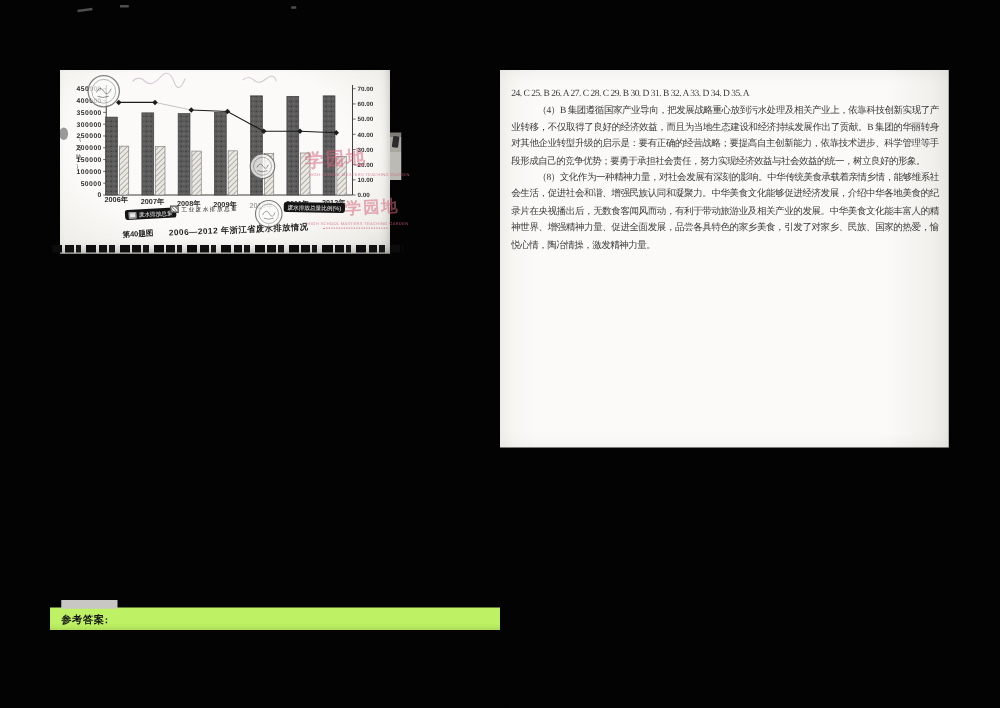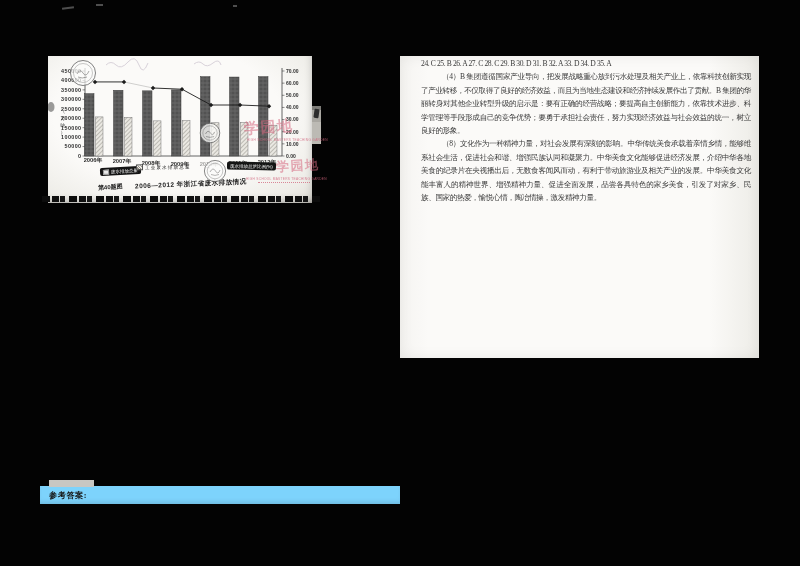--- a/index.html
+++ b/index.html
@@ -40,30 +40,30 @@
     border-radius:1px;transform:rotate(8deg);}
 
   .cut-strip{position:absolute;left:-6px;right:-10px;bottom:1px;height:6px;z-index:3;
     background:repeating-linear-gradient(90deg,#0c0c0c 0 8px,rgba(0,0,0,0) 8px 10px,
       #101010 10px 17px,rgba(0,0,0,0) 17px 18.5px,#161616 18.5px 23px,rgba(0,0,0,0) 23px 27px);}
 
   
   .right-page{position:absolute;left:400px;top:56px;width:359px;height:302px;
     background:linear-gradient(90deg,#f5f4f1,#fbfaf8 8%,#fbfaf8 86%,#edece7);
     box-shadow:inset 0 0 14px rgba(0,0,0,.07);}
-  .answers{padding:1px 8px 0 9px;color:#3a3a3a;
+  .answers{padding:12px 8px 0 9px;color:#3a3a3a;
     font-family:"Liberation Serif",serif;
     font-size:7.6px;line-height:13.4px;letter-spacing:-0.4px;
-    text-align:justify;margin-left:12px;}
+    text-align:justify;}
   .answers p{margin:0;}
   .answers p.ind{text-indent:21px;}
 
   
   .footer-strip{position:absolute;left:40px;top:486px;width:360px;height:18px;
-    background:#7dd3fc;z-index:1;box-shadow:inset 0 -4px 6px -4px rgba(0,0,0,.2);}
+    background:#bef264;z-index:1;box-shadow:inset 0 -4px 6px -4px rgba(0,0,0,.2);}
   .footer-label{position:absolute;left:9px;top:4px;font-size:8.2px;font-weight:bold;
     color:#161616;letter-spacing:.5px;font-family:"Liberation Serif",serif;}
   .graybox{position:absolute;left:49px;top:480px;width:45px;height:7px;background:#c8c7c3;z-index:2;}
 
   .speck{position:absolute;background:#8d8d8d;opacity:.55;z-index:0;}
 </style>
 </head>
 <body data-interactable="false">
 
 <div class="speck" data-interactable="false" style="left:62px;top:7px;width:12px;height:2px;transform:rotate(-8deg);"></div>

